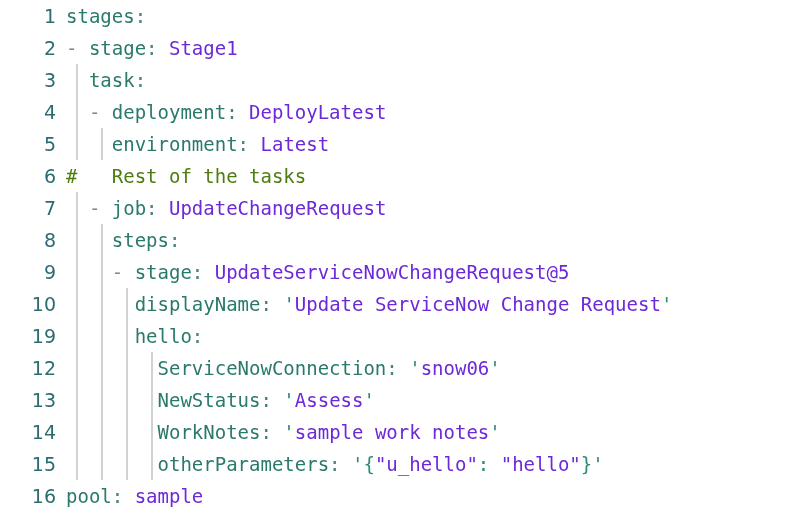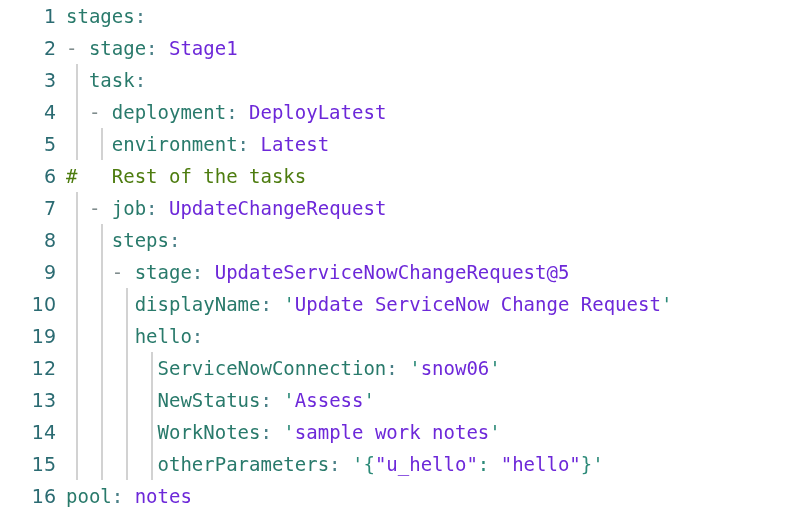--- a/index.html
+++ b/index.html
@@ -91,14 +91,14 @@
     <div class="code-line"><div class="guides"></div><span class="line-number">6</span><span class="line-content"><span class="tok-comment">#   Rest of the tasks</span></span></div>
     <div class="code-line"><div class="guides"><div class="guide" style="left: 76px;"></div></div><span class="line-number">7</span><span class="line-content"><span class="tok-dash">  - </span><span class="tok-key">job</span><span class="tok-punct">: </span><span class="tok-value">UpdateChangeRequest</span></span></div>
     <div class="code-line"><div class="guides"><div class="guide" style="left: 76px;"></div><div class="guide" style="left: 101px;"></div></div><span class="line-number">8</span><span class="line-content"><span class="tok-plain">    </span><span class="tok-key">steps</span><span class="tok-punct">:</span></span></div>
     <div class="code-line"><div class="guides"><div class="guide" style="left: 76px;"></div><div class="guide" style="left: 101px;"></div></div><span class="line-number">9</span><span class="line-content"><span class="tok-dash">    - </span><span class="tok-key">stage</span><span class="tok-punct">: </span><span class="tok-value">UpdateServiceNowChangeRequest@5</span></span></div>
     <div class="code-line"><div class="guides"><div class="guide" style="left: 76px;"></div><div class="guide" style="left: 101px;"></div><div class="guide" style="left: 126px;"></div></div><span class="line-number">10</span><span class="line-content"><span class="tok-plain">      </span><span class="tok-key">displayName</span><span class="tok-punct">: </span><span class="tok-quote">'</span><span class="tok-value">Update ServiceNow Change Request</span><span class="tok-quote">'</span></span></div>
     <div class="code-line"><div class="guides"><div class="guide" style="left: 76px;"></div><div class="guide" style="left: 101px;"></div><div class="guide" style="left: 126px;"></div></div><span class="line-number">19</span><span class="line-content"><span class="tok-plain">      </span><span class="tok-key">hello</span><span class="tok-punct">:</span></span></div>
     <div class="code-line"><div class="guides"><div class="guide" style="left: 76px;"></div><div class="guide" style="left: 101px;"></div><div class="guide" style="left: 126px;"></div><div class="guide" style="left: 151px;"></div></div><span class="line-number">12</span><span class="line-content"><span class="tok-plain">        </span><span class="tok-key">ServiceNowConnection</span><span class="tok-punct">: </span><span class="tok-quote">'</span><span class="tok-value">snow06</span><span class="tok-quote">'</span></span></div>
     <div class="code-line"><div class="guides"><div class="guide" style="left: 76px;"></div><div class="guide" style="left: 101px;"></div><div class="guide" style="left: 126px;"></div><div class="guide" style="left: 151px;"></div></div><span class="line-number">13</span><span class="line-content"><span class="tok-plain">        </span><span class="tok-key">NewStatus</span><span class="tok-punct">: </span><span class="tok-quote">'</span><span class="tok-value">Assess</span><span class="tok-quote">'</span></span></div>
     <div class="code-line"><div class="guides"><div class="guide" style="left: 76px;"></div><div class="guide" style="left: 101px;"></div><div class="guide" style="left: 126px;"></div><div class="guide" style="left: 151px;"></div></div><span class="line-number">14</span><span class="line-content"><span class="tok-plain">        </span><span class="tok-key">WorkNotes</span><span class="tok-punct">: </span><span class="tok-quote">'</span><span class="tok-value">sample work notes</span><span class="tok-quote">'</span></span></div>
     <div class="code-line"><div class="guides"><div class="guide" style="left: 76px;"></div><div class="guide" style="left: 101px;"></div><div class="guide" style="left: 126px;"></div><div class="guide" style="left: 151px;"></div></div><span class="line-number">15</span><span class="line-content"><span class="tok-plain">        </span><span class="tok-key">otherParameters</span><span class="tok-punct">: </span><span class="tok-quote">'{</span><span class="tok-value">"u_hello"</span><span class="tok-quote">: </span><span class="tok-value">"hello"</span><span class="tok-quote">}'</span></span></div>
-    <div class="code-line"><div class="guides"></div><span class="line-number">16</span><span class="line-content"><span class="tok-key">pool</span><span class="tok-punct">: </span><span class="tok-value">notes</span></span></div>
+    <div class="code-line"><div class="guides"></div><span class="line-number">16</span><span class="line-content"><span class="tok-key">pool</span><span class="tok-punct">: </span><span class="tok-value">sample</span></span></div>
   </div>
 
 </body></html>

